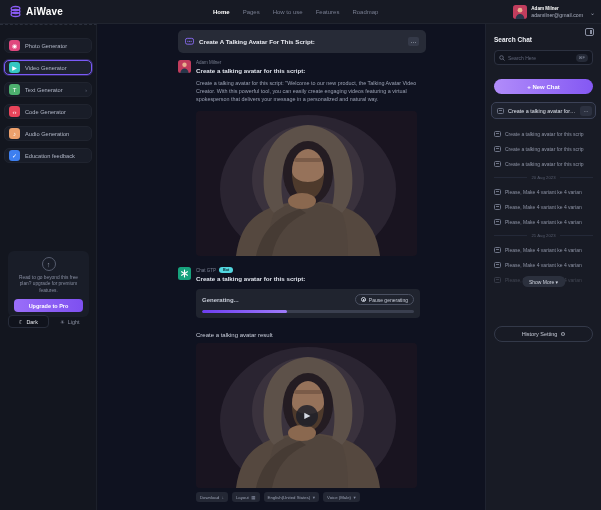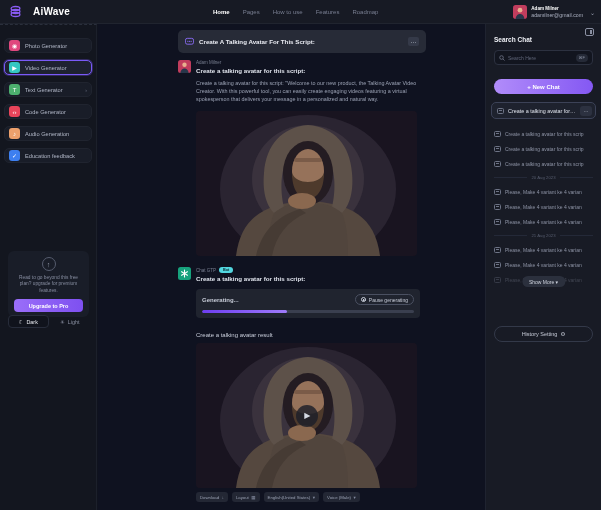--- a/index.html
+++ b/index.html
@@ -1,21 +1,21 @@
 <!DOCTYPE html>
 <html><head>
 <meta charset="utf-8">
 <style>
   *{margin:0;padding:0;box-sizing:border-box}
   body{background:#0a0c14;font-family:"Liberation Sans",sans-serif;-webkit-font-smoothing:antialiased}
   .screen{position:relative;width:601px;height:510px;background:#10131e;overflow:hidden;color:#c9cedb}
 
   
   .topbar{position:absolute;top:0;left:0;right:0;height:24px;background:#171a24;border-bottom:1px solid #20242f;display:flex;align-items:center;z-index:5}
-  .logo{display:flex;align-items:center;gap:11px;margin-left:9px}
+  .logo{display:flex;align-items:center;gap:4px;margin-left:9px}
   .logo-name{font-size:10px;font-weight:bold;color:#fff;letter-spacing:.2px}
   .nav{position:absolute;left:213px;top:0;height:24px;display:flex;align-items:center;gap:13px;font-size:6px;color:#787e91}
   .nav a{color:inherit;text-decoration:none}
   .nav a.active{color:#fff;font-weight:bold}
   .userchip{position:absolute;right:6px;top:3px;height:18px;display:flex;align-items:center;gap:4px}
   .userchip .meta{display:flex;flex-direction:column;line-height:1.2}
   .u-name{font-size:4.6px;color:#fff;font-weight:bold}
   .u-mail{font-size:5.2px;color:#aab0c0}
   .chev{font-size:6px;color:#9aa0b2;margin-left:3px}
 

